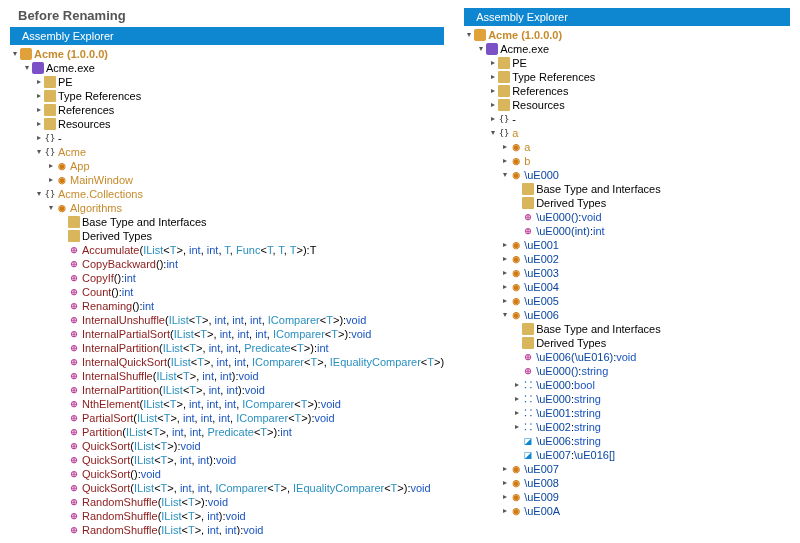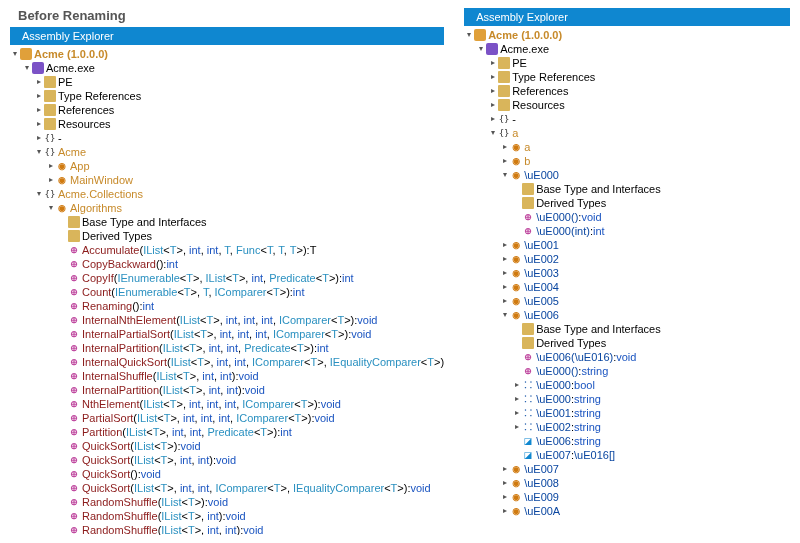--- a/index.html
+++ b/index.html
@@ -225,35 +225,33 @@
         </div>
         <div class="row">
           <span class="indent"></span>
           <span class="indent"></span>
           <span class="indent"></span>
           <span class="indent"></span>
           <span class="arrow">&nbsp;</span>
           <span class="icon icon-method"></span>
           <span class="name-method">CopyIf</span>
           <span class="paren">(</span>
-          <span class="txt-black"><span class="name-type">IEnumerable</span>&lt;<span class="name-type">T</span>&gt;, <span class="name-type">IList</span>&lt;<span class="name-type">T</span>&gt;, <span class="name-key">int</span>, <span class="name-type">Predicate</span>&lt;<span class="name-type">T</span>&gt;</span>
           <span class="paren">)</span> 
           <span class="sep">:</span> 
           <span class="name-key">int</span>
         </div>
         <div class="row">
           <span class="indent"></span>
           <span class="indent"></span>
           <span class="indent"></span>
           <span class="indent"></span>
           <span class="arrow">&nbsp;</span>
           <span class="icon icon-method"></span>
           <span class="name-method">Count</span>
           <span class="paren">(</span>
-          <span class="txt-black"><span class="name-type">IEnumerable</span>&lt;<span class="name-type">T</span>&gt;, <span class="name-type">T</span>, <span class="name-type">IComparer</span>&lt;<span class="name-type">T</span>&gt;</span>
           <span class="paren">)</span> 
           <span class="sep">:</span> 
           <span class="name-key">int</span>
         </div>
         <div class="row">
           <span class="indent"></span>
           <span class="indent"></span>
           <span class="indent"></span>
           <span class="indent"></span>
           <span class="arrow">&nbsp;</span>
@@ -264,21 +262,21 @@
           <span class="sep">:</span> 
           <span class="name-key">int</span>
         </div>
         <div class="row">
           <span class="indent"></span>
           <span class="indent"></span>
           <span class="indent"></span>
           <span class="indent"></span>
           <span class="arrow">&nbsp;</span>
           <span class="icon icon-method"></span>
-          <span class="name-method">InternalNthElement</span>
+          <span class="name-method">InternalUnshuffle</span>
           <span class="paren">(</span>
           <span class="txt-black"><span class="name-type">IList</span>&lt;<span class="name-type">T</span>&gt;, <span class="name-key">int</span>, <span class="name-key">int</span>, <span class="name-key">int</span>, <span class="name-type">IComparer</span>&lt;<span class="name-type">T</span>&gt;</span>
           <span class="paren">)</span> 
           <span class="sep">:</span> 
           <span class="name-key">void</span>
         </div>
         <div class="row">
           <span class="indent"></span>
           <span class="indent"></span>
           <span class="indent"></span>

